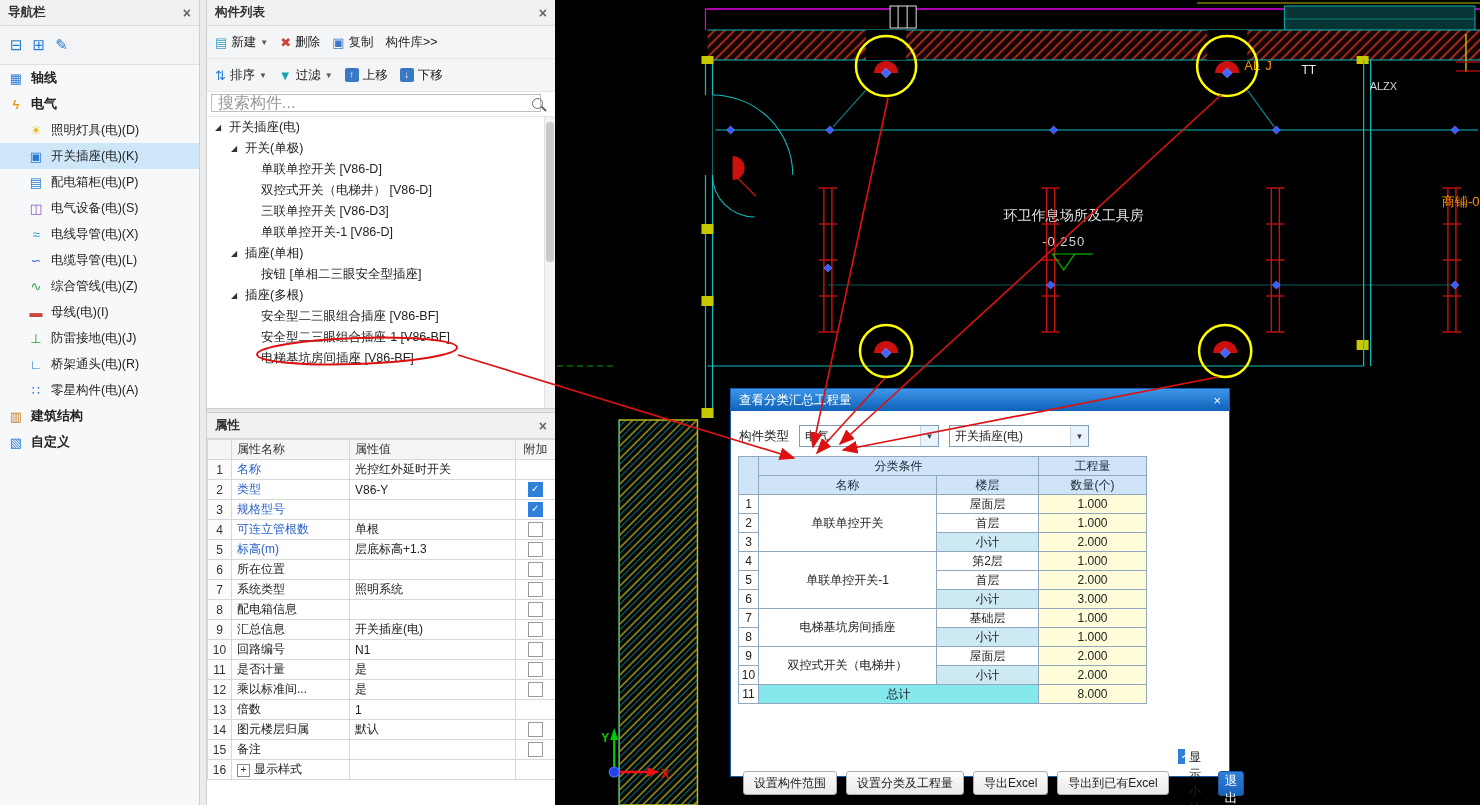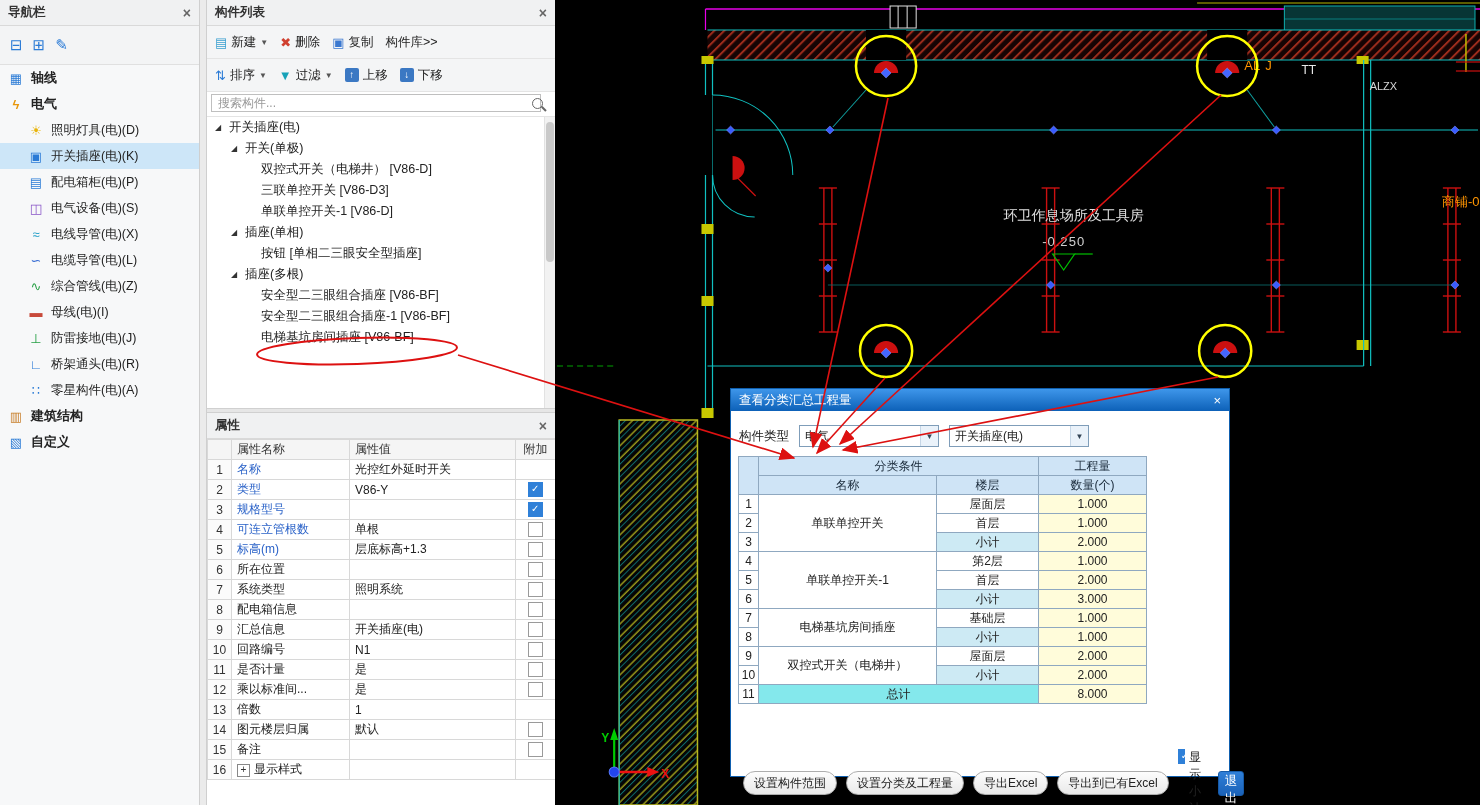--- a/index.html
+++ b/index.html
@@ -21,21 +21,21 @@
   
   #splitter{position:absolute;left:200px;top:0;width:7px;height:805px;background:#ebebeb;border-right:1px solid #cfcfcf;box-sizing:border-box}
   #panel2{position:absolute;left:207px;top:0;width:348px;height:805px;background:#fff;border-right:3px solid #3a3a3a;box-sizing:content-box}
   #comp-panel{position:absolute;left:0;top:0;width:348px;height:408px;background:#fff;overflow:hidden}
   .ctoolbar{height:32px;background:#f4f5f6;border-bottom:1px solid #e4e4e4;display:flex;align-items:center;gap:12px;padding:0 8px;font-size:12.5px}
   .tbtn{display:inline-flex;align-items:center;gap:4px;cursor:pointer;color:#222;white-space:nowrap}
   .tbtn .gi{font-size:13px}
   .caret{font-size:8px;color:#555}
   .sqbtn{display:inline-block;width:14px;height:14px;background:#3b78c3;color:#fff;border-radius:2px;font-size:10px;line-height:14px;text-align:center}
   #searchrow{position:relative;height:24px;border-bottom:1px solid #e4e4e4;background:#fff}
-  #search-input{position:absolute;left:4px;top:2px;width:330px;height:18px;border:1px solid #bfbfbf;font-size:12px;padding:0 22px 0 6px;box-sizing:border-box;font-family:inherit}
+  #search-input{position:absolute;left:4px;top:2px;width:330px;height:18px;border:1px solid #bfbfbf;font-size:16px;padding:0 22px 0 6px;box-sizing:border-box;font-family:inherit}
   #search-input::placeholder{color:#999}
   .mag{position:absolute;right:12px;top:6px;width:9px;height:9px;border:1.6px solid #666;border-radius:50%}
   .mag::after{content:"";position:absolute;width:6px;height:1.6px;background:#666;transform:rotate(45deg);right:-5px;bottom:-2px}
   #comp-tree{position:relative;height:298px;overflow:hidden}
   .trow{height:21px;display:flex;align-items:center;font-size:12.5px;cursor:pointer;white-space:nowrap}
   .trow .exp{width:10px;font-size:8px;color:#333;margin-right:4px;text-align:center}
   .trow.l0{padding-left:6px}
   .trow.l1{padding-left:22px}
   .trow.l2{padding-left:52px}
   .trow .lbl{padding:1px 6px 2px 2px}
@@ -70,21 +70,21 @@
   .sel .sarr{width:17px;height:100%;border-left:1px solid #c6d6e6;background:#eaf2fa;display:flex;align-items:center;justify-content:center;font-size:8px;color:#345}
   #qty-table{position:absolute;left:7px;top:67px;border-collapse:collapse;table-layout:fixed;width:408px}
   #qty-table th,#qty-table td{border:1px solid #8fa8c0;height:19px;font-size:12px;text-align:center;padding:0;overflow:hidden;white-space:nowrap;box-sizing:border-box}
   #qty-table th{background:#cfe4f6;font-weight:normal;color:#1a2a3a}
   #qty-table td{background:#fff}
   #qty-table td.qty{background:#fffcda}
   #qty-table td.sub{background:#cdeaf4}
   #qty-table td.total{background:#84e8ec}
   #qty-table td.num{width:20px;background:#fff}
   .dbuttons{position:absolute;left:12px;right:14px;top:360px;display:flex;align-items:center;gap:9px}
-  .dbtn{height:24px;padding:0 10px;border:1px solid #adadad;border-radius:12px;background:linear-gradient(#fdfdfd,#e9e9e9);
+  .dbtn{height:24px;padding:0 10px;border:1px solid #adadad;border-radius:3px;background:linear-gradient(#fdfdfd,#e9e9e9);
         font-size:12px;color:#222;cursor:pointer;font-family:inherit;white-space:nowrap}
   .dcheck{display:flex;align-items:flex-start;gap:4px;font-size:12px}
   .exitbtn{margin-left:auto;width:80px;height:25px;border:1px solid #155aa8;border-radius:3px;
            background:linear-gradient(#2f7fd8,#1b62b8);color:#fff;font-size:12.5px;cursor:pointer;font-family:inherit}
   
   #overlay{position:absolute;left:0;top:0;width:1480px;height:805px;z-index:50;pointer-events:none}
 </style>
 </head>
 <body>
 
@@ -213,20 +213,23 @@
       <span class="mag"></span>
     </div>
     <div id="comp-tree">
       <div class="trow l0">
           <span class="exp">◢</span>
           <span class="lbl">开关插座(电)</span>
         </div>
         <div class="trow l1">
           <span class="exp">◢</span>
           <span class="lbl">开关(单极)</span>
+        </div>
+        <div class="trow l2">
+          <span class="lbl">单联单控开关 [V86-D]</span>
         </div>
         <div class="trow l2">
           <span class="lbl">双控式开关（电梯井） [V86-D]</span>
         </div>
         <div class="trow l2">
           <span class="lbl">三联单控开关 [V86-D3]</span>
         </div>
         <div class="trow l2">
           <span class="lbl">单联单控开关-1 [V86-D]</span>
         </div>

